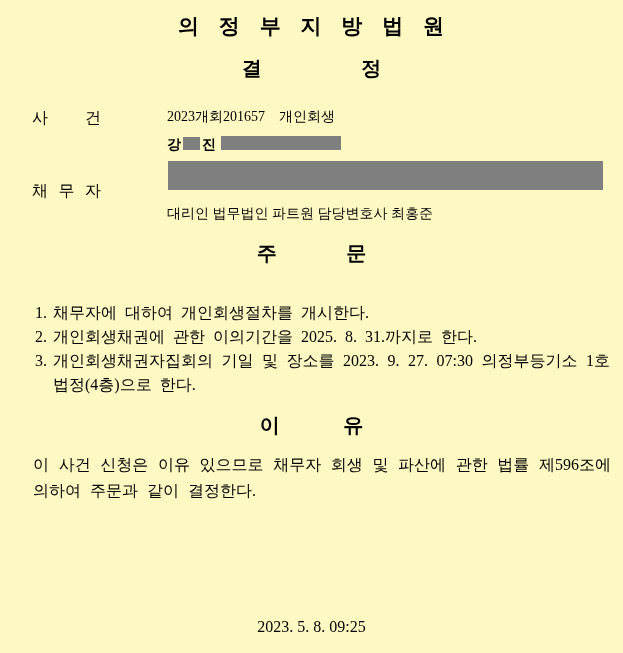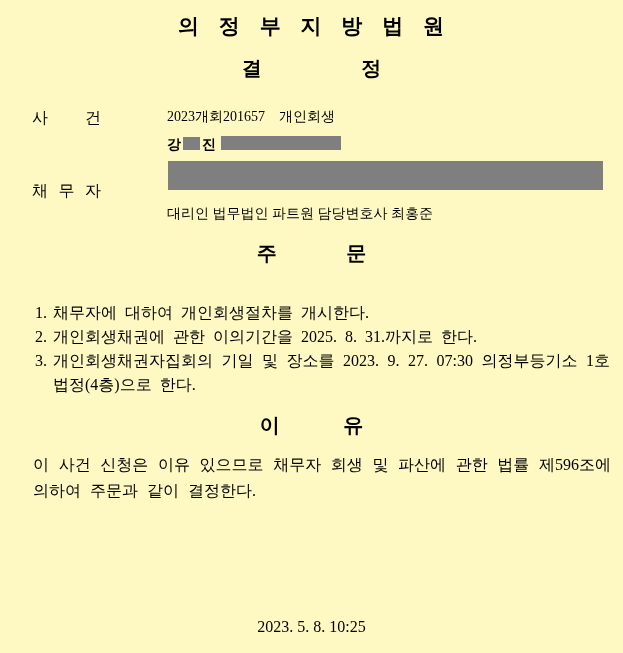--- a/index.html
+++ b/index.html
@@ -140,15 +140,15 @@
     <div class="order-item">
       <span class="order-num">3.</span>
       <span class="order-text">개인회생채권자집회의 기일 및 장소를 2023. 9. 27. 07:30 의정부등기소 1호법정(4층)으로 한다.</span>
     </div>
   </div>
 
   <div class="heading iyu-heading">이 유</div>
 
   <div class="reason-body">이 사건 신청은 이유 있으므로 채무자 회생 및 파산에 관한 법률 제596조에 의하여 주문과 같이 결정한다.</div>
 
-  <div class="footer-datetime">2023. 5. 8. 10:25</div>
+  <div class="footer-datetime">2023. 5. 8. 09:25</div>
 
 </div>
 
 </body></html>

